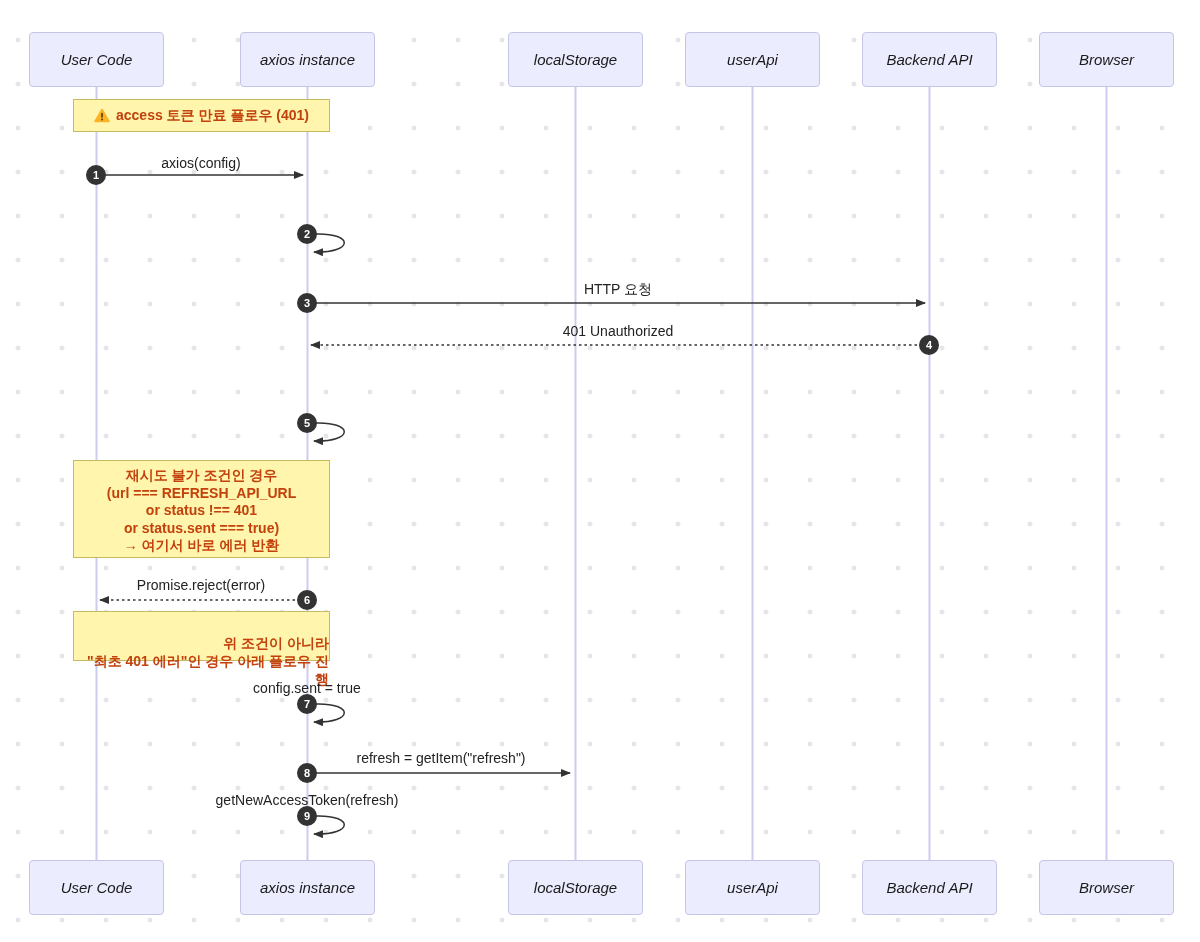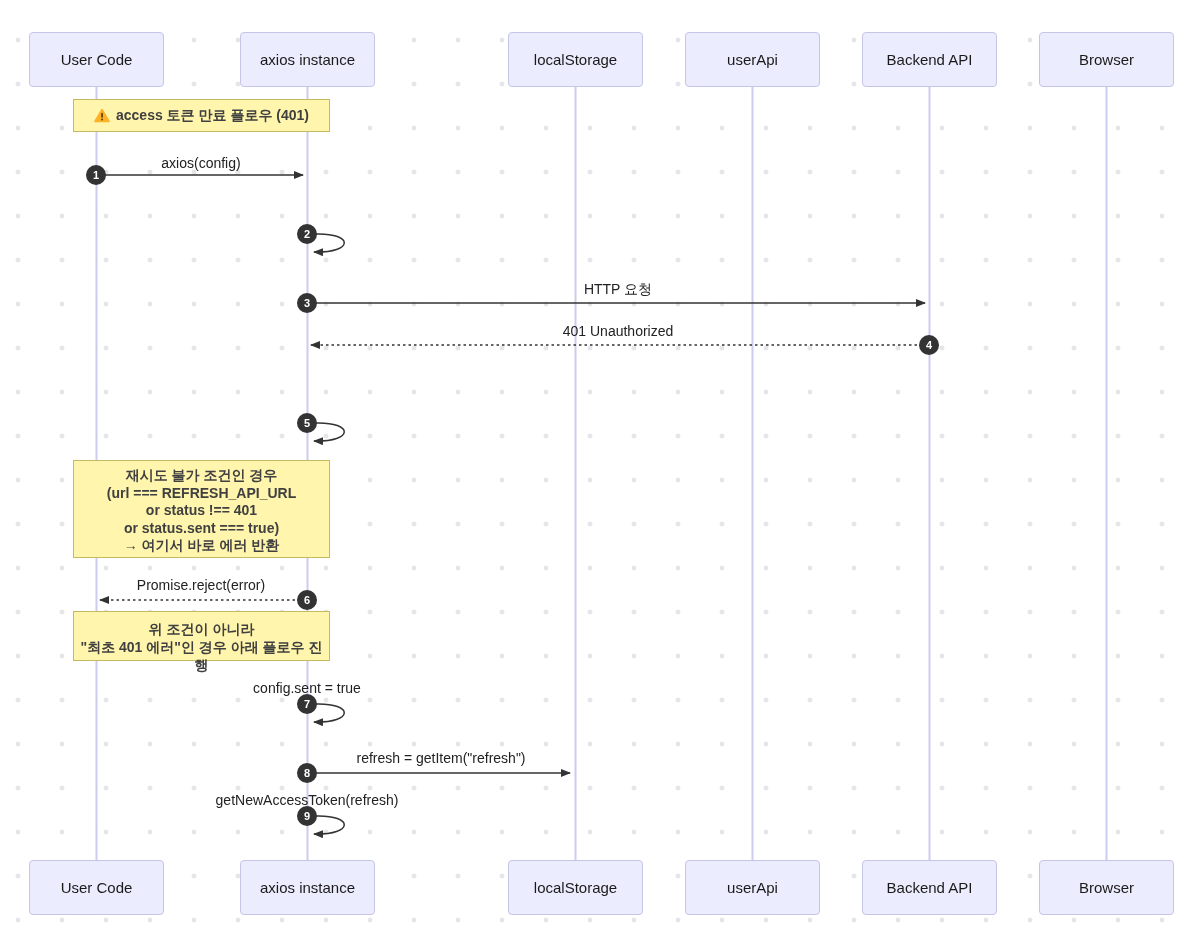--- a/index.html
+++ b/index.html
@@ -29,39 +29,40 @@
     height: 55px;
     background: #ECECFF;
     border: 1px solid #c5c5e8;
     border-radius: 4px;
     display: flex;
     align-items: center;
     justify-content: center;
     font-size: 15px;
     color: #1a1a1a;
     white-space: nowrap;
+    font-style: italic;
   }
   .note {
     position: absolute;
     background: #FFF5AD;
     border: 1px solid #c3ba62;
-    color: #404040;
+    color: #c2410c;
     font-size: 14px;
     font-weight: 600;
     text-align: center;
   }
   .note-banner {
     display: flex;
     align-items: center;
     justify-content: center;
     gap: 6px;
   }
   .note .nline { line-height: 17.6px; }
   .note2 { padding-top: 6px; }
-  .note3 { padding-top: 8px; }
+  .note3 { padding-top: 22px; text-align: right; }
   .note3 .nline { line-height: 18px; }
   .msg-label {
     position: absolute;
     transform: translateX(-50%);
     font-size: 14px;
     color: #222222;
     white-space: nowrap;
     text-align: left;
     line-height: 17px;
   }

